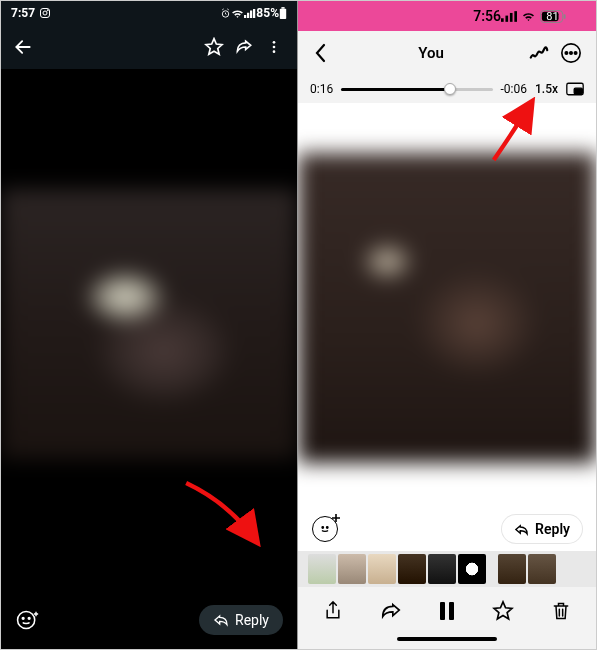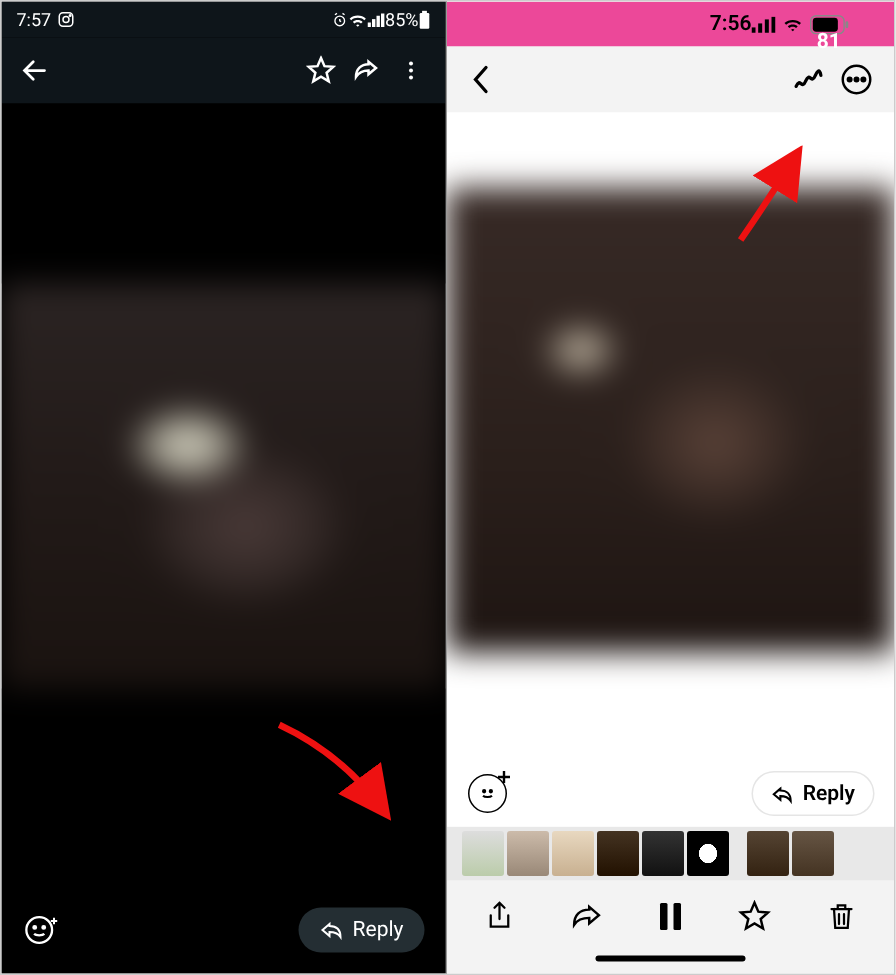--- a/index.html
+++ b/index.html
@@ -26,20 +26,21 @@
     flex-direction: column;
   }
   .android-status {
     height: 24px;
     display: flex;
     justify-content: space-between;
     align-items: center;
     padding: 0 10px;
     font-size: 12px;
     background: #0e151a;
+    font-weight: bold;
   }
   .android-status .sleft { display:flex; align-items:center; gap:4px;}
   .android-status .sright { display:flex; align-items:center; gap:0; }
   .android-topbar {
     height: 44px;
     background: #0e151a;
     display: flex;
     align-items: center;
     padding: 0 8px;
   }
@@ -262,50 +263,66 @@
         <svg width="15" height="11" viewBox="0 0 24 20" fill="#000">
             <path d="M12 18l-2-2c1-1 3-1 4 0zM6 12c3-3 9-3 12 0l-2 2c-2-2-6-2-8 0zM2 8c5-5 15-5 20 0l-2 2c-4-4-12-4-16 0z"></path>
           </svg>
       </span>
       <span style="position:relative">
         <svg width="26" height="13" viewBox="0 0 28 14">
             <rect x="0.5" y="0.5" width="24" height="13" rx="4" fill="none" stroke="#888"></rect>
             <rect x="2" y="2" width="18" height="10" rx="2.5" fill="#000"></rect>
             <rect x="25.5" y="4.5" width="2" height="5" rx="1" fill="#888"></rect>
           </svg>
-        <span style="position:absolute; left:0; top:12px; width:25px; text-align:center; color:#fff; font-size:14px; font-weight:700; line-height:13px;">81</span>
+        <span style="position:absolute; left:0; top:0; width:25px; text-align:center; color:#fff; font-size:11px; font-weight:400; line-height:13px;">81</span>
       </span>
     </div>
   </div>
 
   <div class="ios-topbar">
     <div class="back">
       <svg width="14" height="20" viewBox="0 0 12 20" fill="none" stroke="#000" stroke-width="2.2" stroke-linecap="round">
           <path d="M10 2L3 10l7 8"></path>
         </svg>
     </div>
     <div class="center">
+      <div class="title">You</div>
     </div>
     <div class="ricons">
       <span>
         <svg width="22" height="22" viewBox="0 0 24 24" fill="none" stroke="#000" stroke-width="2.4" stroke-linecap="round">
             <path d="M3 17c3-7 4 3 7-4s4 3 7-4 4 0 4 0"></path>
           </svg>
       </span>
       <span>
         <svg width="22" height="22" viewBox="0 0 24 24" fill="none" stroke="#000" stroke-width="1.8">
             <circle cx="12" cy="12" r="10"></circle>
             <circle cx="7" cy="12" r="1.3" fill="#000"></circle>
             <circle cx="12" cy="12" r="1.3" fill="#000"></circle>
             <circle cx="17" cy="12" r="1.3" fill="#000"></circle>
           </svg>
       </span>
     </div>
   </div>
 
+  <div class="ios-progress">
+    <span>0:16</span>
+    <div class="track">
+      <div class="fill"></div>
+        <div class="thumb"></div>
+    </div>
+    <span>-0:06</span>
+    <span class="speed">1.5x</span>
+    <span>
+      <svg width="18" height="14" viewBox="0 0 22 16" fill="none" stroke="#000" stroke-width="1.6">
+          <rect x="1" y="1" width="20" height="14" rx="2"></rect>
+          <rect x="10" y="7" width="10" height="7" rx="1.5" fill="#000"></rect>
+        </svg>
+    </span>
+  </div>
 
   <div class="video-wrap">
     <div class="white-top"></div>
     <div class="video"></div>
     <div class="white-bot">
       <div class="reply-row">
         <div class="emoji-ios">
           <svg width="18" height="18" viewBox="0 0 24 24" fill="none" stroke="#000" stroke-width="1.8">
               <circle cx="9" cy="10" r="1" fill="#000"></circle>
               <circle cx="15" cy="10" r="1" fill="#000"></circle>

